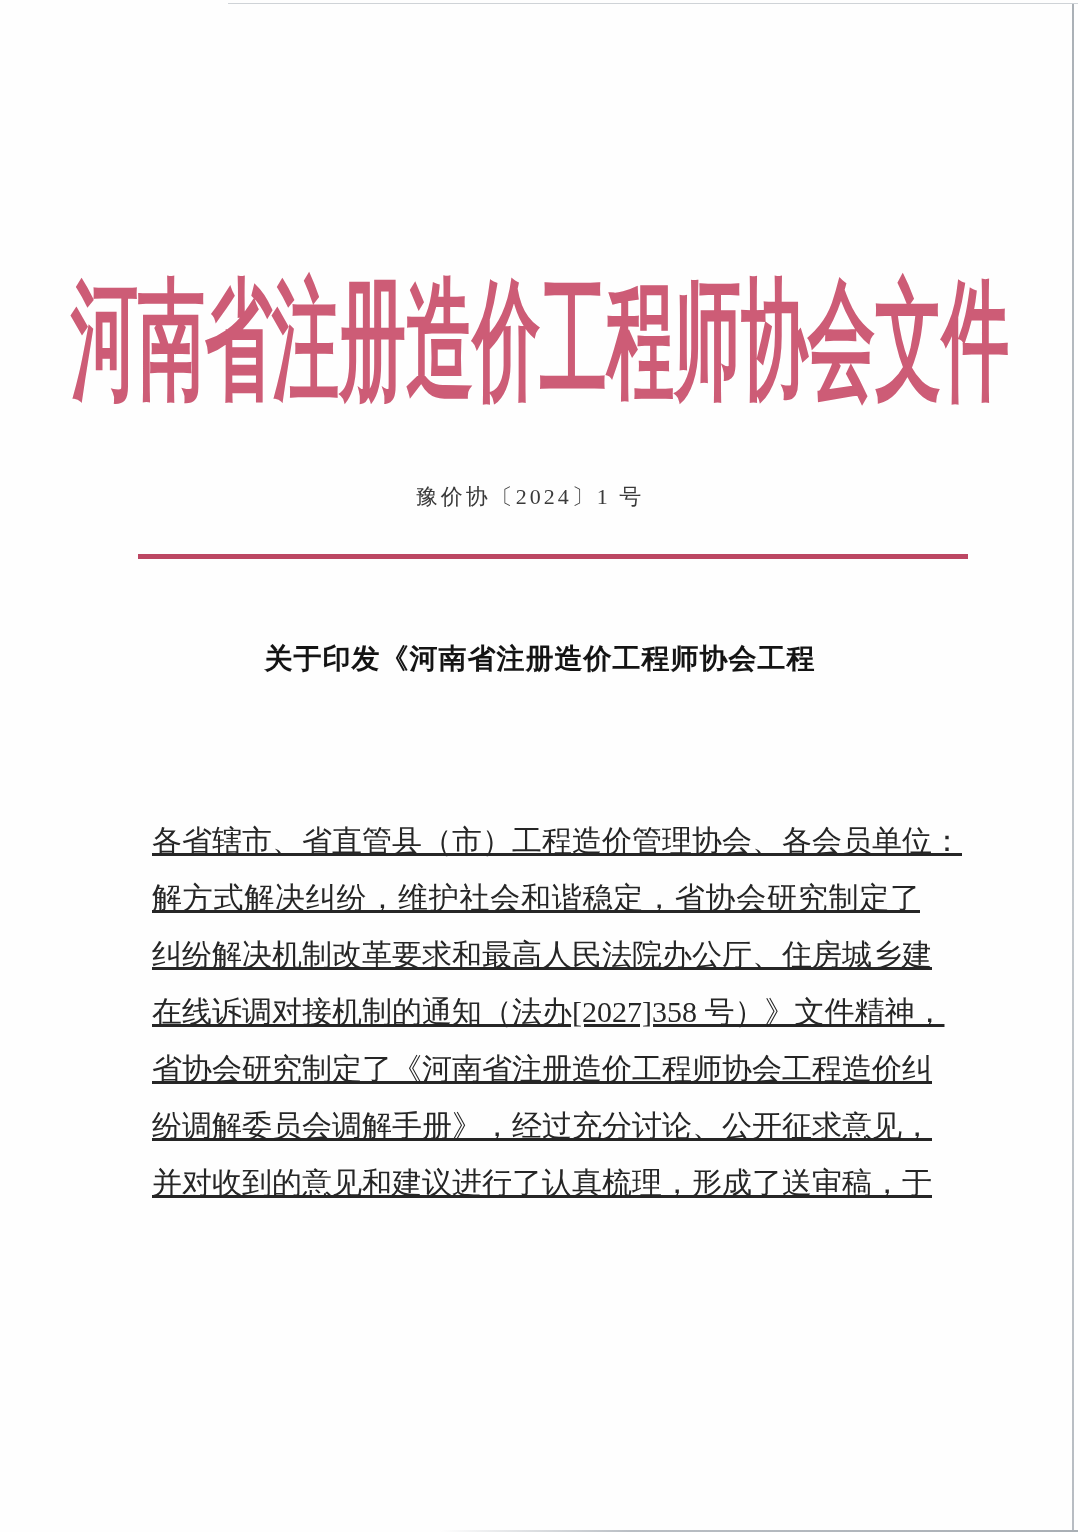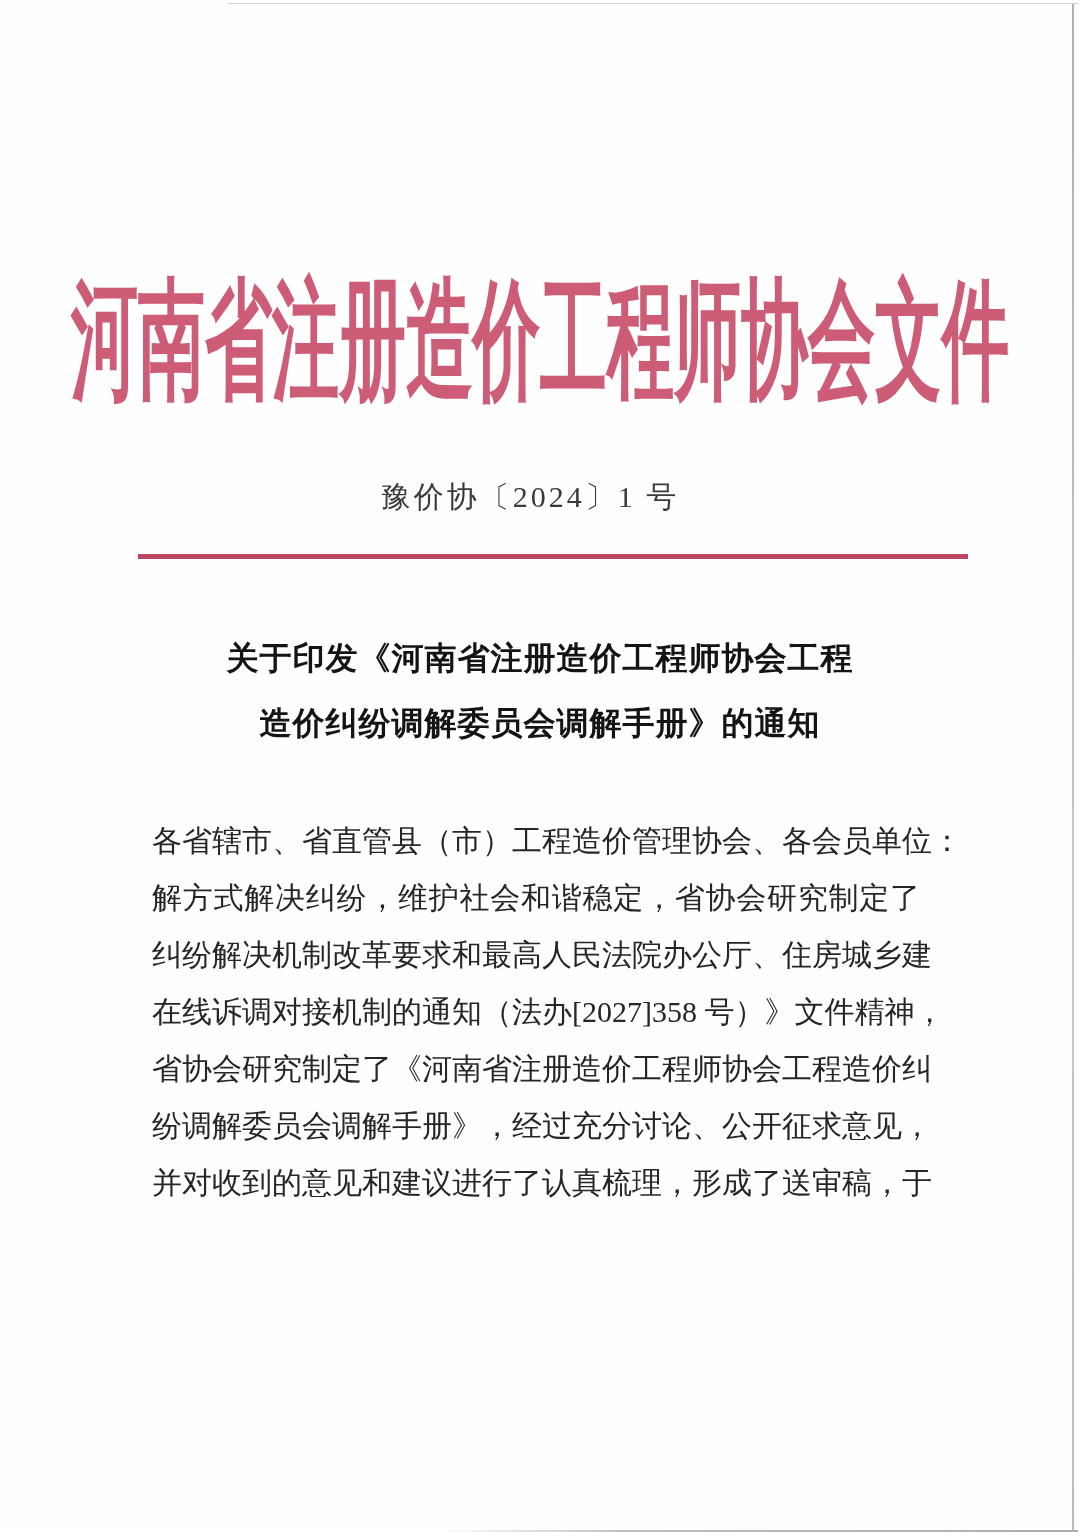--- a/index.html
+++ b/index.html
@@ -49,21 +49,21 @@
     transform: scaleY(1.95);
     transform-origin: 50% 0%;
     white-space: nowrap;
   }
   
   .doc-number {
     position: absolute;
     top: 479px;
     left: 0; right: 20px;
     text-align: center;
-    font-size: 30px;
+    font-size: 22px;
     line-height: 36px;
     letter-spacing: 3px;
     color: #3a3a3a;
   }
   
   .red-rule {
     position: absolute;
     top: 554px;
     left: 138px;
     width: 830px;
@@ -71,39 +71,40 @@
     background: #bc4763;
   }
   
   .notice-title {
     position: absolute;
     top: 626px;
     left: 0; right: 0;
     text-align: center;
     color: #141414;
     font-weight: 700;
-    font-size: 32px;
+    font-size: 28px;
     line-height: 65px;
     letter-spacing: 1px;
   }
   
   .body-block {
     position: absolute;
     top: 812px;
     left: 152px;
     width: 768px;
     color: #262626;
     font-size: 30px;
   }
   .body-line {
     height: 57px;
     line-height: 57px;
     text-align: justify;
     text-align-last: justify;
     white-space: nowrap;
+    text-decoration: underline;
   }
   .body-line.indent {
     text-indent: 60px;
   }
 </style>
 </head>
 <body>
 
 <div class="page">
 
@@ -112,21 +113,20 @@
   <div class="scan-edge-bottom"></div>
 
   <div class="masthead">河南省注册造价工程师协会文件</div>
 
   <div class="doc-number">豫价协〔2024〕1 号</div>
 
   <div class="red-rule"></div>
 
   <div class="notice-title">
     <div>关于印发《河南省注册造价工程师协会工程</div>
-    <div>造价纠纷调解委员会调解手册》的通知</div>
   </div>
 
   <div class="body-block">
     <div class="body-line">各省辖市、省直管县（市）工程造价管理协会、各会员单位：</div>
     <div class="body-line">解方式解决纠纷，维护社会和谐稳定，省协会研究制定了</div>
     <div class="body-line">纠纷解决机制改革要求和最高人民法院办公厅、住房城乡建</div>
     <div class="body-line">在线诉调对接机制的通知（法办[2027]358 号）》文件精神，</div>
     <div class="body-line">省协会研究制定了《河南省注册造价工程师协会工程造价纠</div>
     <div class="body-line">纷调解委员会调解手册》，经过充分讨论、公开征求意见，</div>
     <div class="body-line">并对收到的意见和建议进行了认真梳理，形成了送审稿，于</div>

